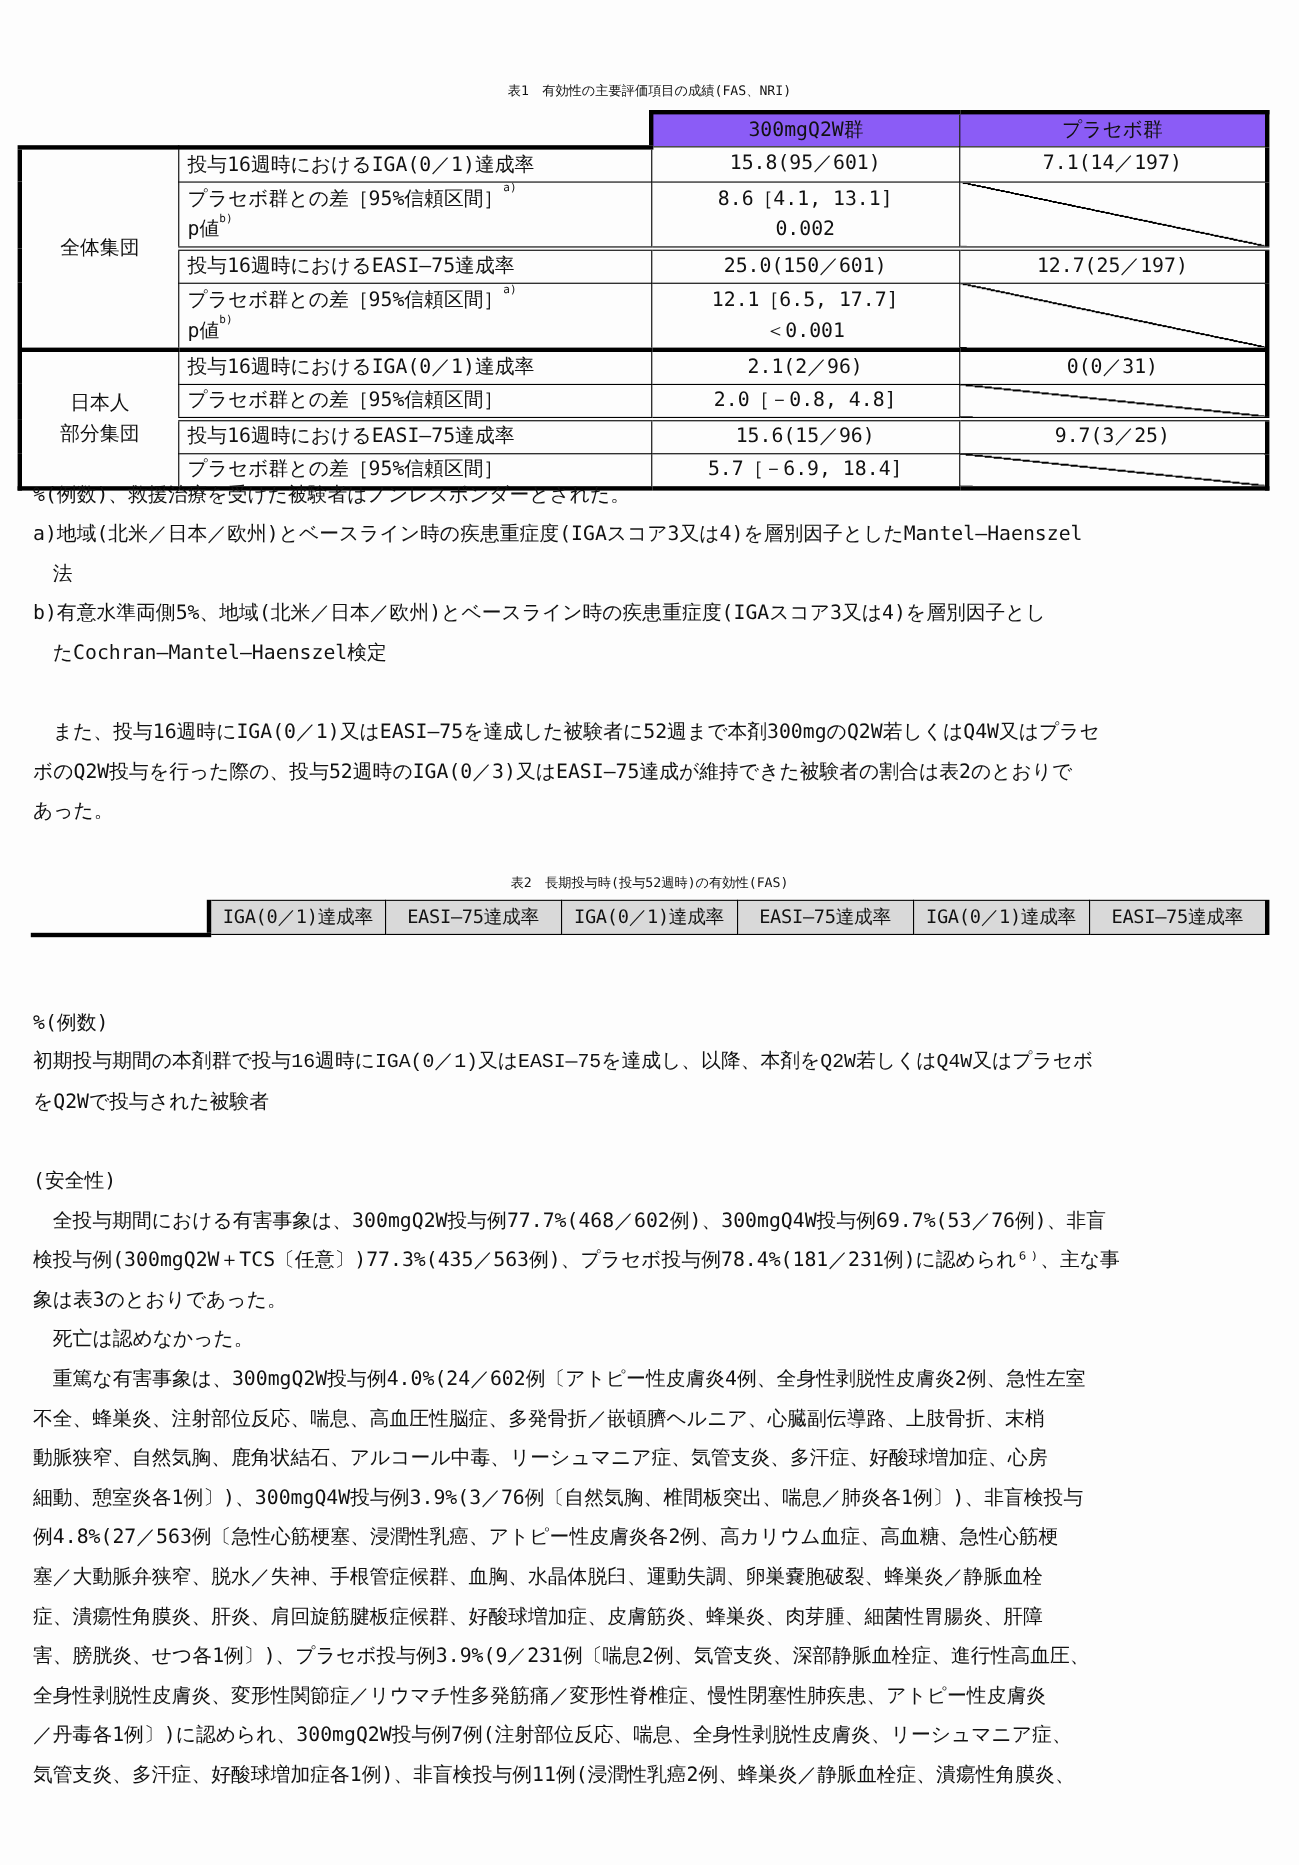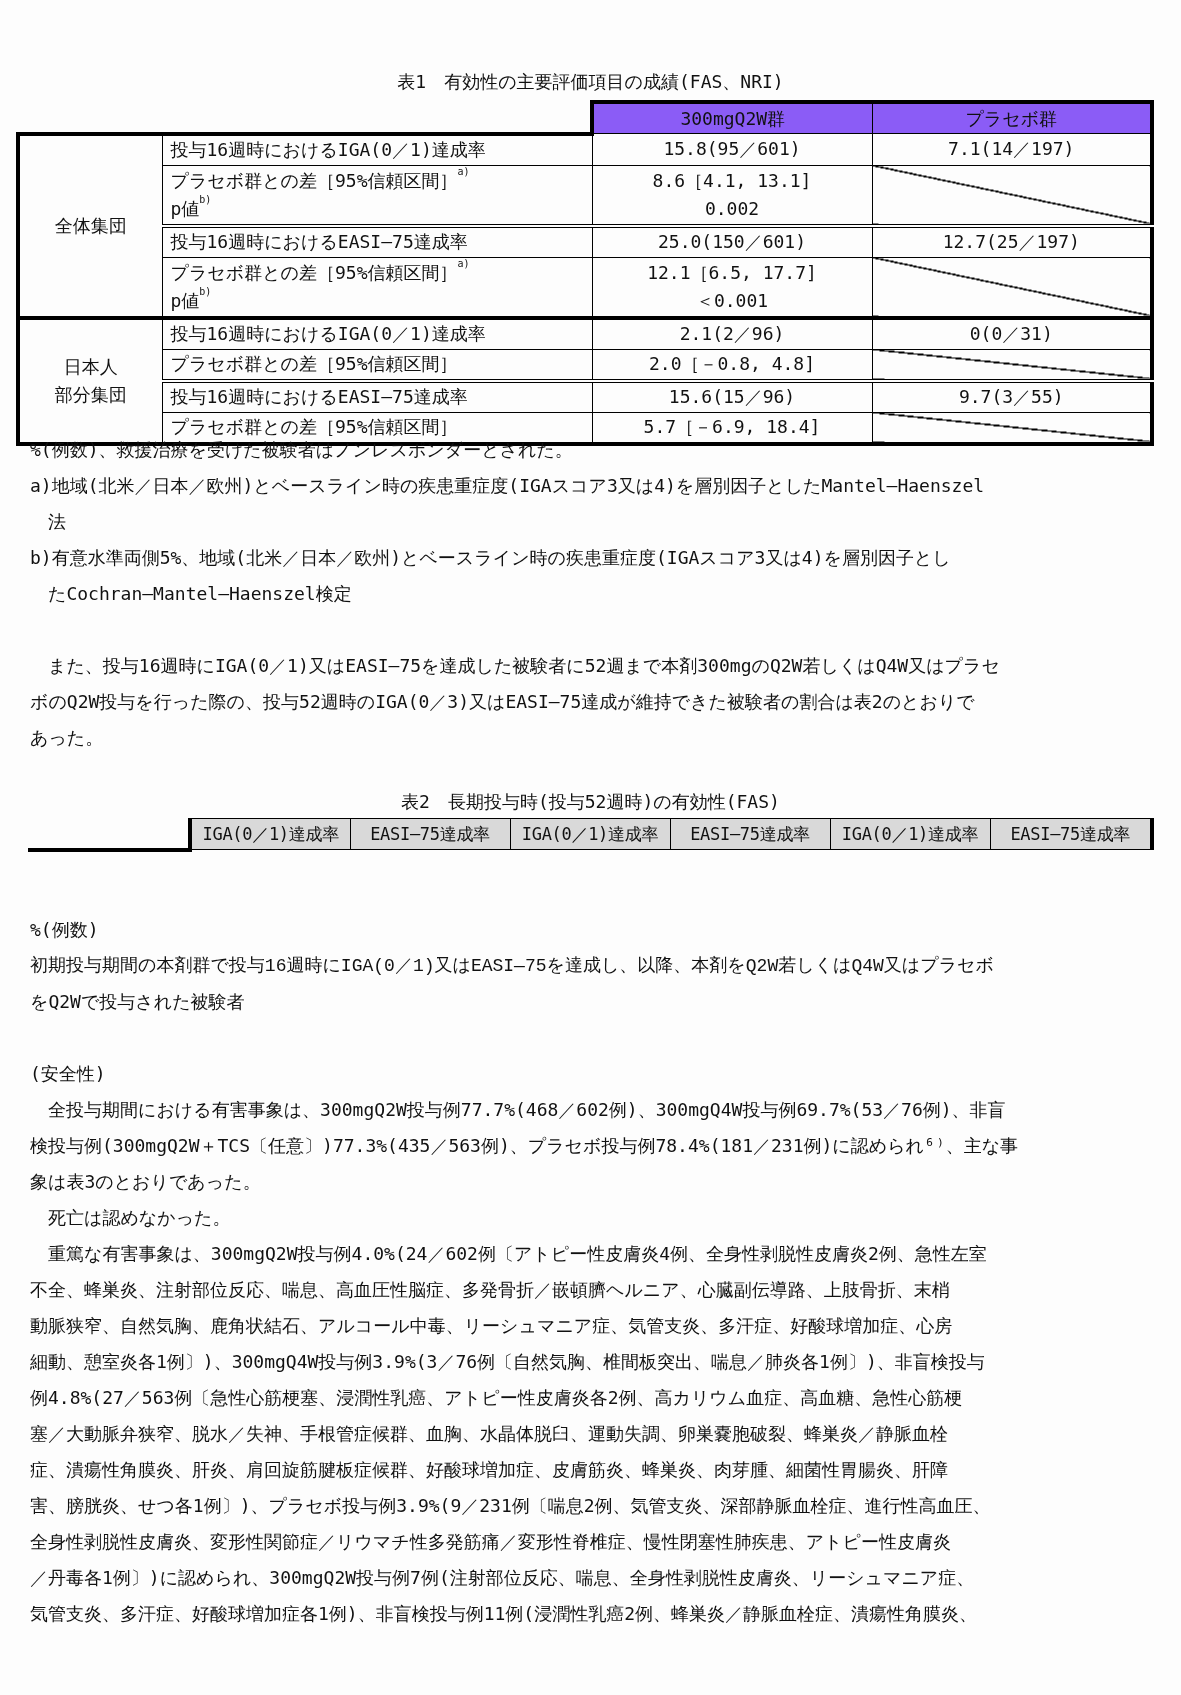--- a/index.html
+++ b/index.html
@@ -1,21 +1,21 @@
 <!DOCTYPE html>
 <html><head>
 <meta charset="utf-8">
 <style>
   html, body { margin:0; padding:0; background:#fdfdfd; }
   body {
     width:1181px; height:1695px; position:relative; overflow:hidden;
     font-family:"DejaVu Sans Mono","Liberation Mono",monospace;
     color:#111; font-size:18px;
   }
-  .caption { position:absolute; left:0; width:1181px; text-align:center; font-size:18px; line-height:24px; }
+  .caption { position:absolute; left:0; width:1181px; text-align:center; font-size:12px; line-height:24px; }
   table { border-collapse:collapse; position:absolute; table-layout:fixed; }
   td, th { font-weight:normal; padding:0; text-align:center; vertical-align:middle; font-size:18px; line-height:28px; white-space:nowrap; overflow:hidden; }
   
   #t1 { left:16px; top:100px; width:1134px; }
   #t1 th.hdr { background:#8b5cf6; border:1px solid #000; border-top:4px solid #000; height:29px; }
   #t1 th.hdr.first { border-left:4px solid #000; }
   #t1 th.hdr.last { border-right:4px solid #000; }
   #t1 th.blank { border:none; border-bottom:4px solid #000; background:transparent; }
   #t1 td { border:1px solid #000; height:29px; }
   #t1 td.grp { border-left:4px solid #000; }
@@ -104,21 +104,21 @@
     <td class="last">0(0／31)</td>
   </tr>
   <tr>
     <td class="item">プラセボ群との差［95%信頼区間］</td>
     <td>2.0［－0.8, 4.8]</td>
     <td class="last diag"></td>
   </tr>
   <tr class="dbl">
     <td class="item">投与16週時におけるEASI―75達成率</td>
     <td>15.6(15／96)</td>
-    <td class="last">9.7(3／55)</td>
+    <td class="last">9.7(3／25)</td>
   </tr>
   <tr class="bottom">
     <td class="item">プラセボ群との差［95%信頼区間］</td>
     <td>5.7［－6.9, 18.4]</td>
     <td class="last diag"></td>
   </tr>
 </tbody>
   </table>
 
 <div class="line" style="top:438px; left:30px;">%(例数)、救援治療を受けた被験者はノンレスポンダーとされた。</div>

